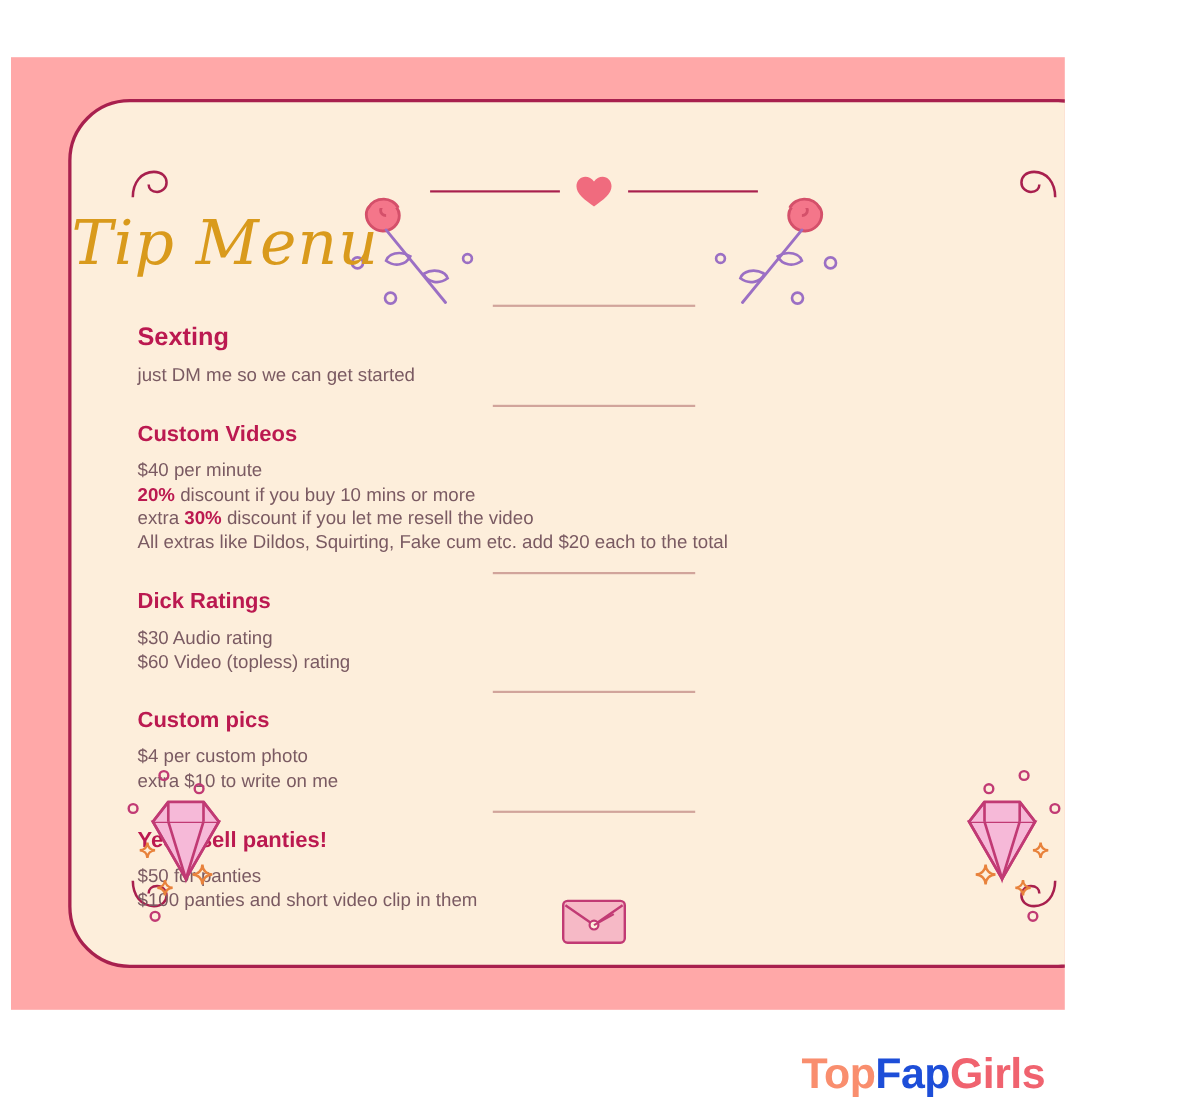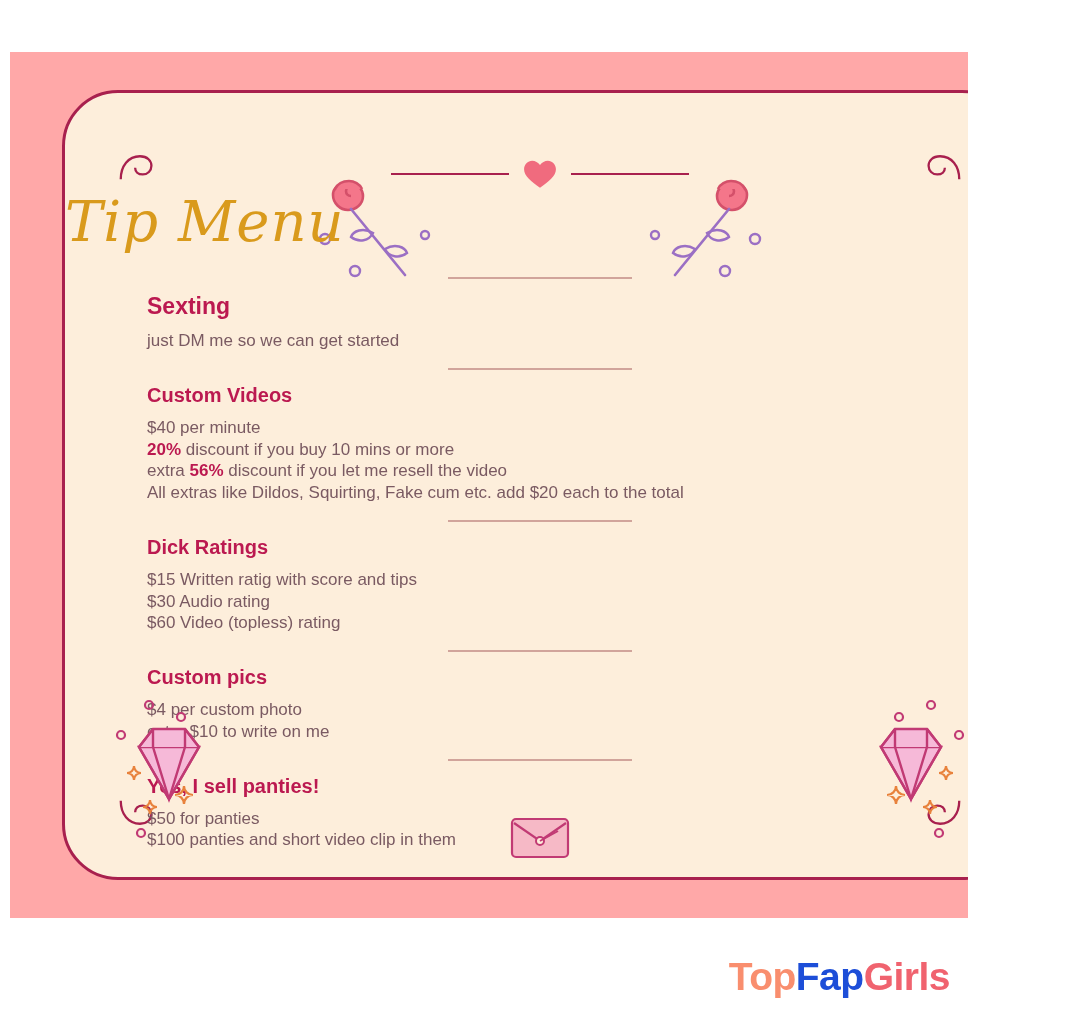--- a/index.html
+++ b/index.html
@@ -96,21 +96,21 @@
   }
   .rose svg { width: 100%; height: 100%; display: block; }
   .rose-left  { left: 248px; top: 74px; }
   .rose-right { right: 248px; top: 74px; transform: scaleX(-1); }
 
   
   .sections {
     position: absolute;
     left: 0; right: 0;
     top: 180px;
-    padding: 0 82px;
+    padding: 0 60px;
     box-sizing: border-box;
   }
   .divider {
     width: 184px;
     height: 2px;
     background: #c28b86;
     margin: 16px auto 14px auto;
     opacity: .75;
   }
   .divider.first { margin-top: 4px; }
@@ -246,30 +246,29 @@
 
         <div class="divider"></div>
 
         <div>
           <div class="sec-head big">Custom Videos</div>
           <p class="sec-line">$40 per minute</p>
           <p class="sec-line">
             <b>20%</b><span> discount if you buy 10 mins or more</span>
           </p>
           <p class="sec-line">
-            <span>extra </span><b>56%</b><span> discount if you let me resell the video</span>
+            <span>extra </span><b>30%</b><span> discount if you let me resell the video</span>
           </p>
           <p class="sec-line">All extras like Dildos, Squirting, Fake cum etc. add $20 each to the total</p>
         </div>
 
         <div class="divider"></div>
 
         <div>
           <div class="sec-head big">Dick Ratings</div>
-          <p class="sec-line">$15 Written ratig with score and tips</p>
           <p class="sec-line">$30 Audio rating</p>
           <p class="sec-line">$60 Video (topless) rating</p>
         </div>
 
         <div class="divider"></div>
 
         <div>
           <div class="sec-head big">Custom pics</div>
           <p class="sec-line">$4 per custom photo</p>
           <p class="sec-line">extra $10 to write on me</p>

